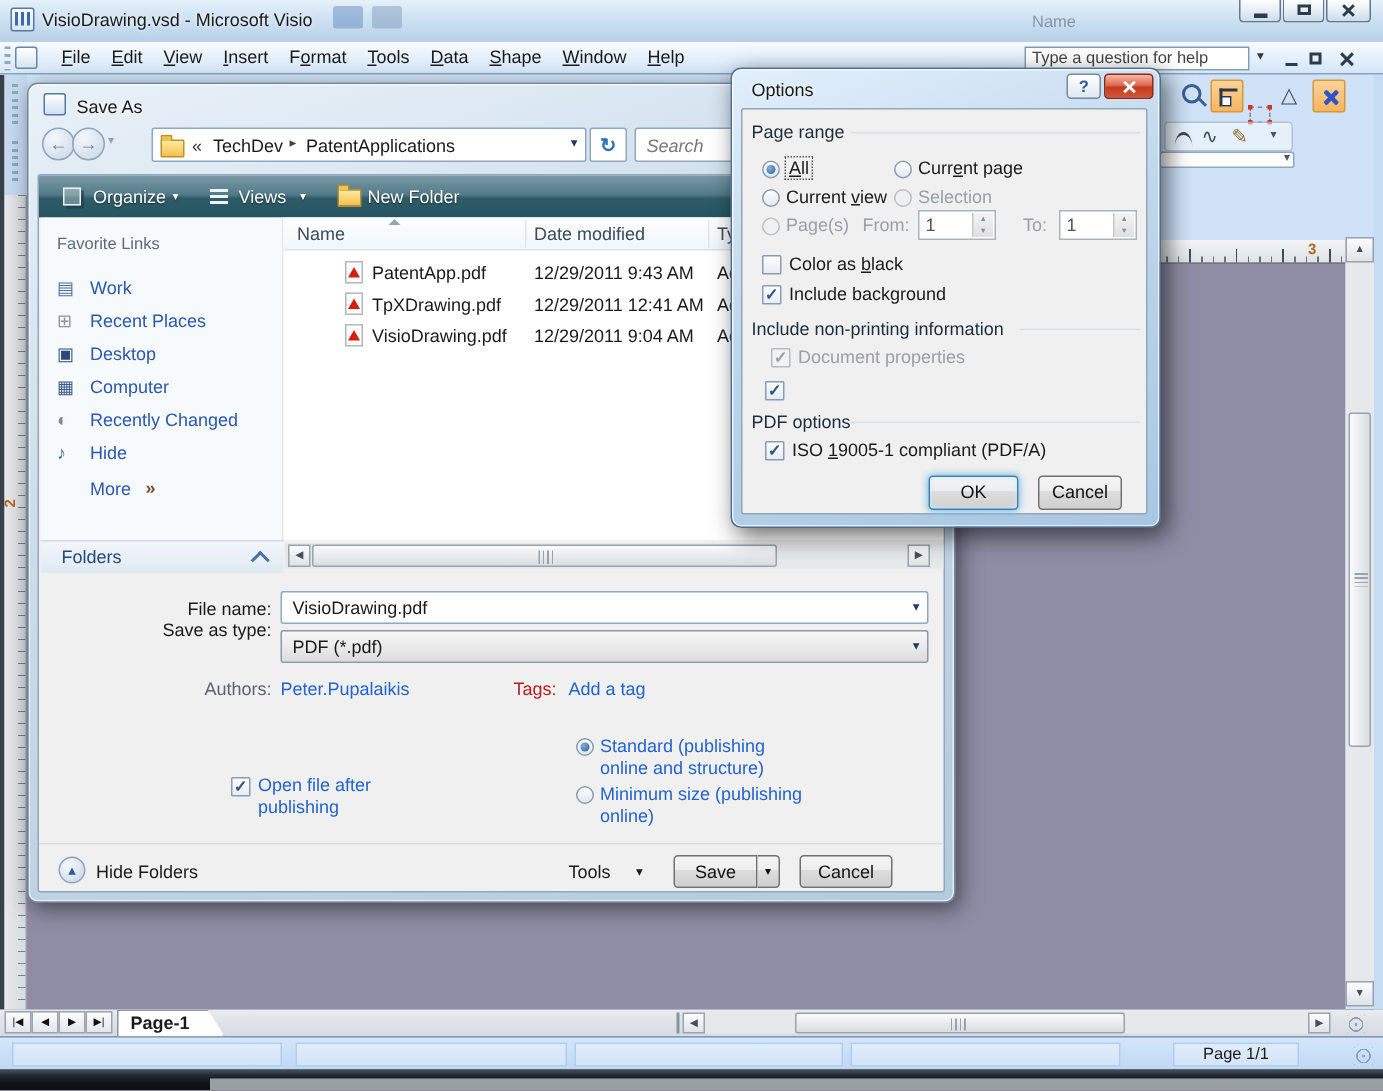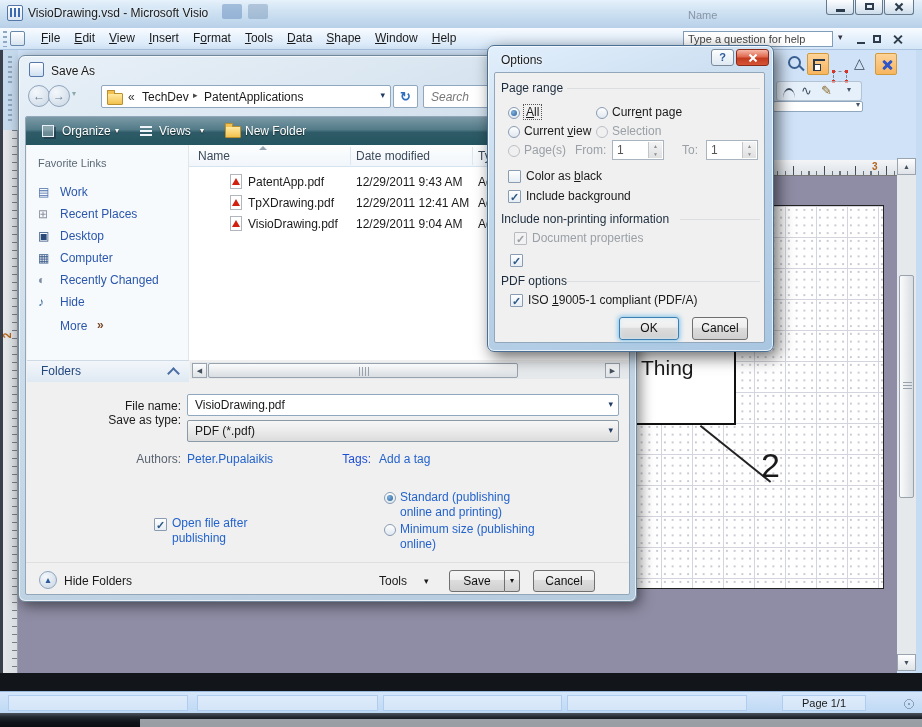--- a/index.html
+++ b/index.html
@@ -129,28 +129,20 @@
       <div class="bar" style="left:5px;top:0;width:2px;height:11px;transform:rotate(-45deg)"></div>
     </div>
   </div>
 
   <div class="abs" style="left:0;top:50px;width:922px;height:623px;background:#cfe2f7"></div>
 
   <div class="abs pasteboard" style="left:18px;top:160px;width:879px;height:513px"></div>
   <div class="abs hruler" style="left:18px;top:160px;width:879px;height:16px">
     <span class="abs" style="left:854px;top:1px;font-size:10px;font-weight:bold;color:#b5651d">3</span>
   </div>
-  <div class="abs page" style="left:598px;top:205px;width:286px;height:384px">
-    <div class="abs" style="left:-2px;top:142px;width:139px;height:77px;background:#fff;border:2px solid #111;box-sizing:border-box">
-      <span class="abs" style="left:42px;top:6px;font-size:21px">Thing</span>
-    </div>
-    <div class="abs" style="left:102px;top:219px;width:90px;height:2px;background:#222;transform:rotate(38.7deg);transform-origin:0 0"></div>
-    <span class="abs" style="left:162px;top:240px;font-size:34px">2</span>
-    <span class="abs" style="left:16px;top:296px;font-size:34px">3</span>
-  </div>
 
   <div class="abs" style="left:0;top:50px;width:3px;height:623px;background:#39404c"></div>
   <div class="abs" style="left:3px;top:50px;width:15px;height:80px;background:#c6daee">
     <div class="abs grip-v" style="left:5px;top:6px;height:28px"></div>
     <div class="abs grip-v" style="left:5px;top:44px;height:28px"></div>
   </div>
   <div class="abs vrulerL" style="left:3px;top:130px;width:15px;height:543px">
     <span class="abs" style="left:2px;top:200px;font-size:10px;font-weight:bold;color:#b5651d;transform:rotate(-90deg)">2</span>
   </div>
 
@@ -179,20 +171,35 @@
   </div>
 
   <div class="abs sb-track" style="left:897px;top:175px;width:19px;height:479px"></div>
   <div class="abs sb-btn" style="left:897px;top:158px;width:19px;height:17px"><span>▲</span></div>
   <div class="abs sb-thumb" style="left:899px;top:275px;width:15px;height:223px">
     <div class="grip-lines-h" style="position:absolute;left:3px;top:106px;width:9px;height:9px"></div>
   </div>
   <div class="abs sb-btn" style="left:897px;top:654px;width:19px;height:17px"><span>▼</span></div>
   <div class="abs" style="left:916px;top:50px;width:6px;height:623px;background:#c5dcf2"></div>
 
+  <div class="abs pagenav" style="left:0;top:673px;width:922px;height:18px">
+    <div class="navbtn" style="position:absolute;left:3px;top:1px">|◀</div>
+    <div class="navbtn" style="position:absolute;left:21px;top:1px">◀</div>
+    <div class="navbtn" style="position:absolute;left:39px;top:1px">▶</div>
+    <div class="navbtn" style="position:absolute;left:57px;top:1px">▶|</div>
+    <div class="pagetab" style="position:absolute;left:78px;top:0;width:72px;height:18px">Page-1</div>
+    <div class="abs" style="left:448px;top:2px;width:3px;height:14px;border-right:2px solid #8a94a0"></div>
+    <div class="abs sb-btn" style="left:455px;top:2px;width:15px;height:14px;line-height:13px"><span>◀</span></div>
+    <div class="abs sb-track" style="left:470px;top:2px;width:402px;height:14px"></div>
+    <div class="abs sb-thumb-h" style="left:530px;top:2px;width:220px;height:14px">
+      <div class="grip-lines-v" style="position:absolute;left:103px;top:3px;width:11px;height:8px"></div>
+    </div>
+    <div class="abs sb-btn" style="left:872px;top:2px;width:15px;height:14px;line-height:13px"><span>▶</span></div>
+    <div class="abs gripdots" style="left:898px;top:4px;width:12px;height:12px"></div>
+  </div>
 
   <div class="abs statusbar" style="left:0;top:691px;width:922px;height:22px">
     <div class="statseg" style="position:absolute;left:8px;top:3px;width:180px;height:16px"></div>
     <div class="statseg" style="position:absolute;left:197px;top:3px;width:181px;height:16px"></div>
     <div class="statseg" style="position:absolute;left:383px;top:3px;width:179px;height:16px"></div>
     <div class="statseg" style="position:absolute;left:567px;top:3px;width:180px;height:16px"></div>
     <div class="statseg" style="position:absolute;left:782px;top:3px;width:84px;height:16px;text-align:center;font-size:11px;line-height:15px">Page 1/1</div>
     <div class="abs gripdots" style="left:903px;top:6px;width:12px;height:12px"></div>
   </div>
 
@@ -299,29 +306,29 @@
         <span style="position:absolute;left:7px;top:3px">VisioDrawing.pdf</span>
         <span style="position:absolute;right:5px;top:4px;font-size:9px;color:#223a66">▾</span>
       </div>
       <span class="abs" style="left:67px;top:296px;width:88px;text-align:right">Save as type:</span>
       <div class="abs combo-gray" style="left:161px;top:303px;width:432px;height:22px">
         <span style="position:absolute;left:7px;top:3px">PDF (*.pdf)</span>
         <span style="position:absolute;right:5px;top:4px;font-size:9px;color:#223a66">▾</span>
       </div>
       <span class="abs" style="left:67px;top:335px;width:88px;text-align:right;color:#5a6470">Authors:</span>
       <span class="abs link" style="left:161px;top:335px">Peter.Pupalaikis</span>
-      <span class="abs" style="left:313px;top:335px;width:32px;text-align:right;color:#1d4ed8">Tags:</span>
+      <span class="abs" style="left:313px;top:335px;width:32px;text-align:right;color:#b91c1c">Tags:</span>
       <span class="abs link" style="left:353px;top:335px">Add a tag</span>
 
       <div class="abs chk" style="left:128px;top:401px"><span>✓</span></div>
       <span class="abs link" style="left:146px;top:399px">Open file after</span>
       <span class="abs link" style="left:146px;top:414px">publishing</span>
       <div class="abs rad rad-sel" style="left:358px;top:375px"></div>
       <span class="abs link" style="left:374px;top:373px">Standard (publishing</span>
-      <span class="abs link" style="left:374px;top:388px">online and printing)</span>
+      <span class="abs link" style="left:374px;top:388px">online and structure)</span>
       <div class="abs rad" style="left:358px;top:407px"></div>
       <span class="abs link" style="left:374px;top:405px">Minimum size (publishing</span>
       <span class="abs link" style="left:374px;top:420px">online)</span>
 
       <div class="abs" style="left:0;top:445px;width:603px;height:1px;background:#dfdfdf"></div>
       <div class="abs circlebtn" style="left:13px;top:454px;width:18px;height:18px">
         <span style="color:#2a5a9a;font-size:10px;line-height:16px">▴</span>
       </div>
       <span class="abs" style="left:38px;top:457px">Hide Folders</span>
       <span class="abs" style="left:353px;top:457px">Tools</span>

